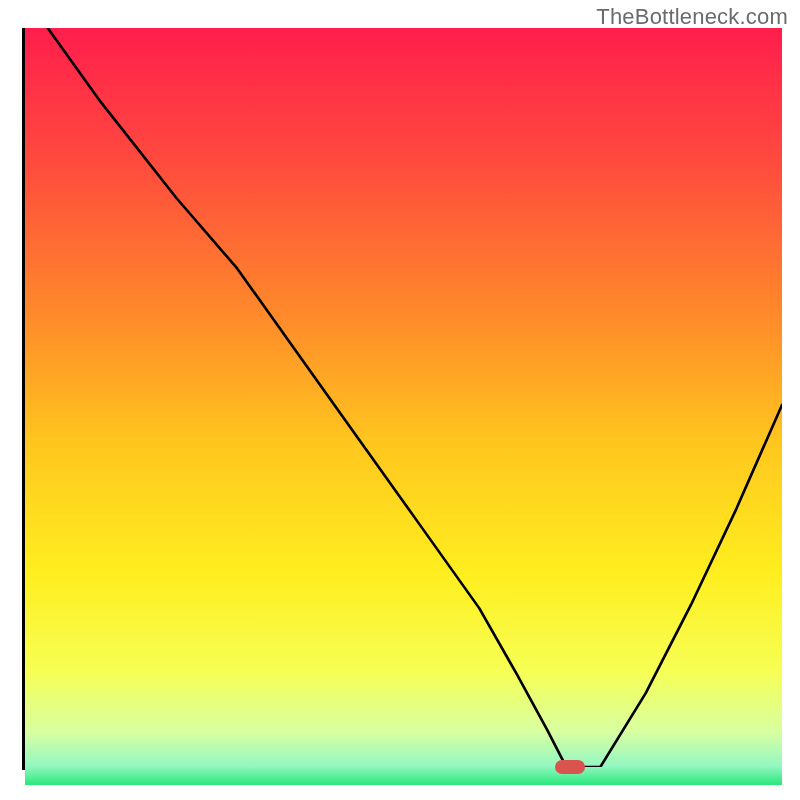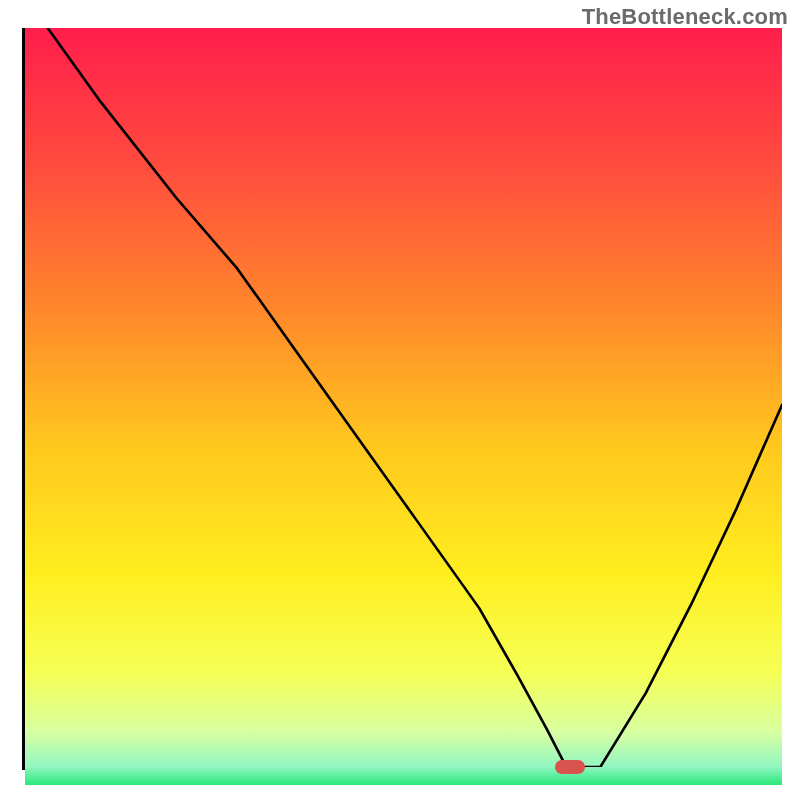--- a/index.html
+++ b/index.html
@@ -14,21 +14,21 @@
   .chart-wrap {
     position: relative;
     width: 800px;
     height: 800px;
   }
   .watermark {
     position: absolute;
     top: 4px;
     right: 12px;
     font-size: 22px;
-    font-weight: 700;
+    font-weight: 400;
     color: #6b6b6b;
     letter-spacing: 0.2px;
     z-index: 5;
   }
   .plot-frame {
     position: absolute;
     left: 22px;
     top: 28px;
     width: 760px;
     height: 742px;

